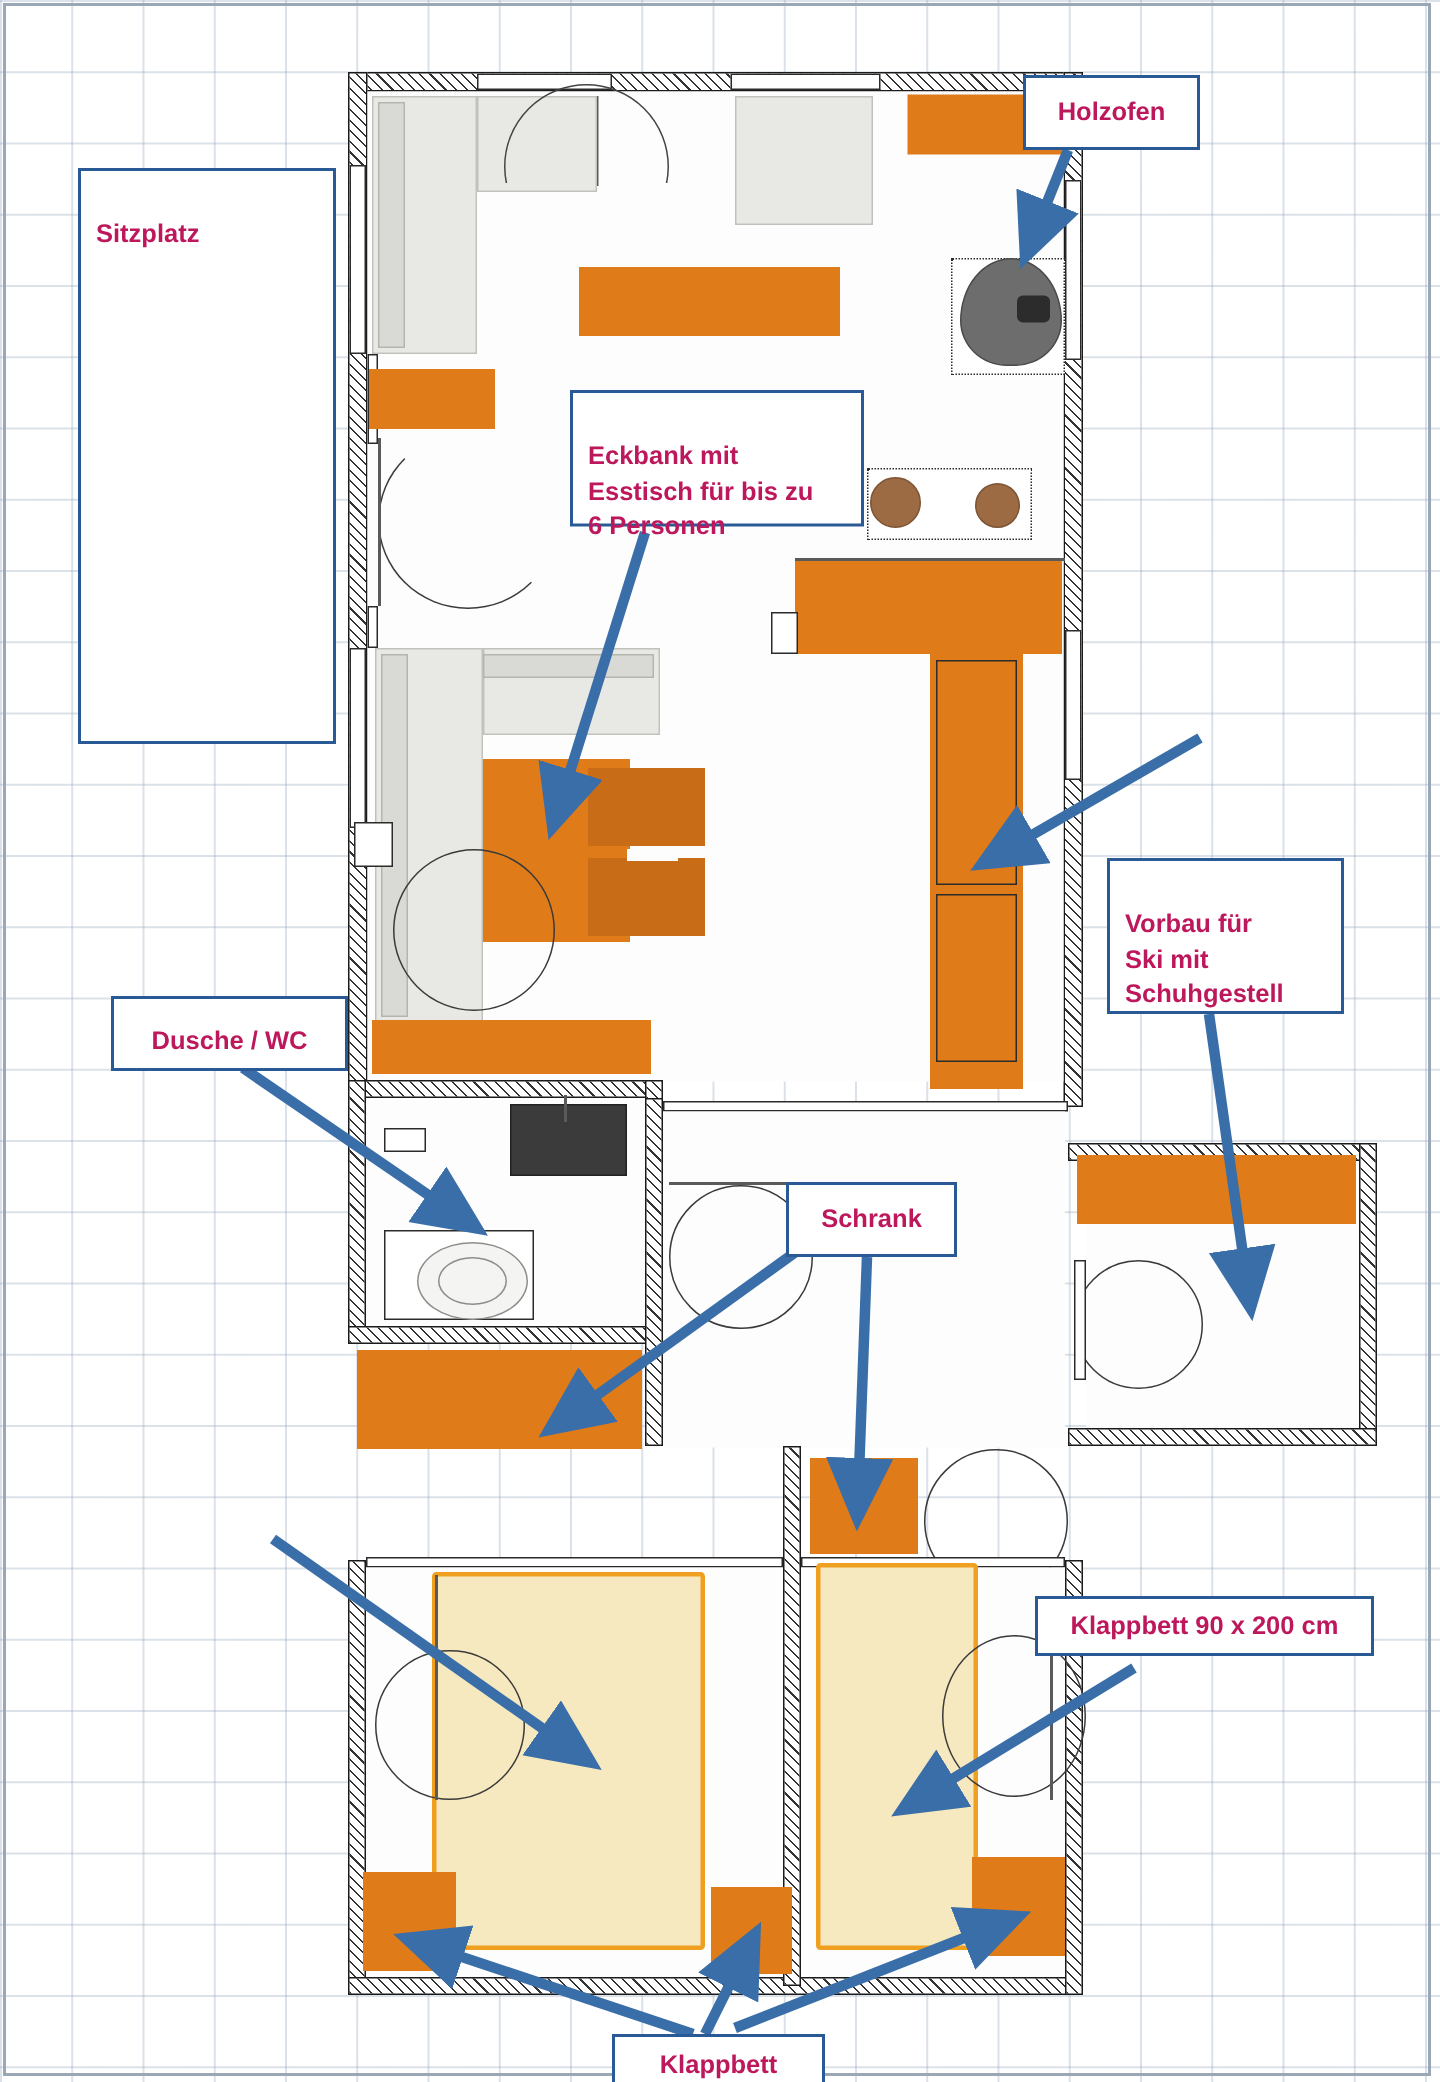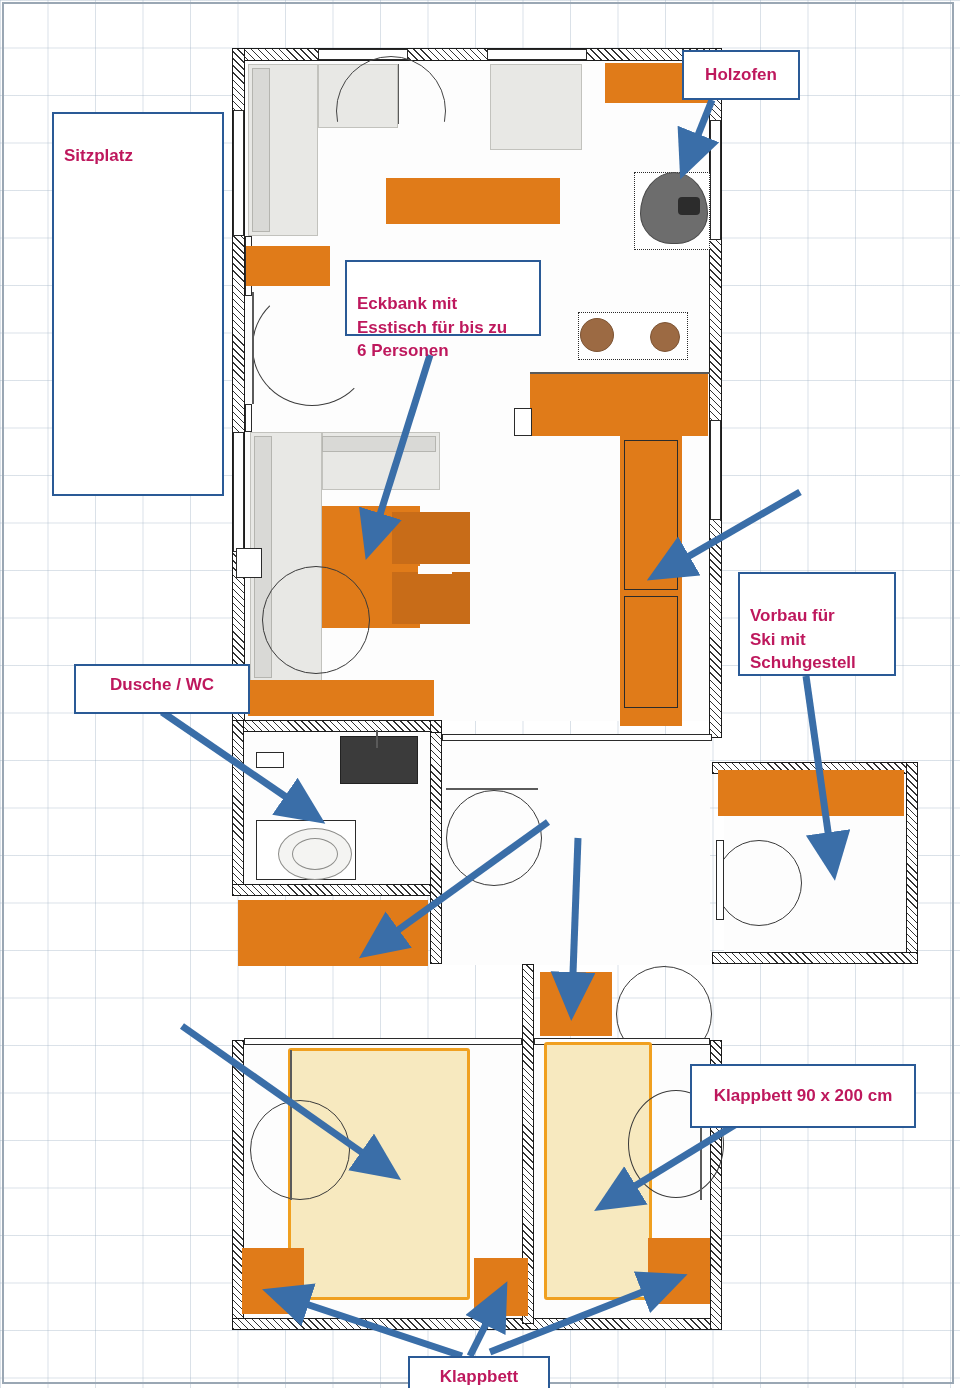--- a/index.html
+++ b/index.html
@@ -300,40 +300,43 @@
 
   <div class="callout big-empty" style="left:52px; top:112px; width:172px; height:384px;">
     <span>Sitzplatz</span>
   </div>
 
 
   <div class="callout" style="left:682px; top:50px; width:118px; height:50px; display:flex; align-items:center; justify-content:center;">
     <span>Holzofen</span>
   </div>
 
-  <div class="callout" style="left:345px; top:260px; width:196px; height:76px;">
+  <div class="callout" style="left:380px; top:260px; width:196px; height:91px;">
     <span>Eckbank mit
 Esstisch für bis zu
 6 Personen</span>
   </div>
 
 
   <div class="callout" style="left:738px; top:572px; width:158px; height:104px;">
     <span>Vorbau für
 Ski mit
 Schuhgestell</span>
   </div>
 
-  <div class="callout" style="left:74px; top:664px; width:176px; height:50px; display:flex; align-items:flex-start; justify-content:center;">
+  <div class="callout" style="left:74px; top:664px; width:158px; height:50px; display:flex; align-items:flex-end; justify-content:center;">
     <span>Dusche / WC</span>
   </div>
 
-
-
-  <div class="callout" style="left:690px; top:1064px; width:226px; height:64px; display:flex; align-items:center; justify-content:center;">
+  <div class="callout" style="left:524px; top:788px; width:114px; height:50px; display:flex; align-items:center; justify-content:center;">
+    <span>Schrank</span>
+  </div>
+
+
+  <div class="callout" style="left:690px; top:1064px; width:226px; height:40px; display:flex; align-items:center; justify-content:center;">
     <span>Klappbett 90 x 200 cm</span>
   </div>
 
   <div class="callout" style="left:408px; top:1356px; width:142px; height:50px; display:flex; align-items:flex-start; justify-content:center;">
     <span>Klappbett</span>
   </div>
 
 </div>
 
 </body></html>

